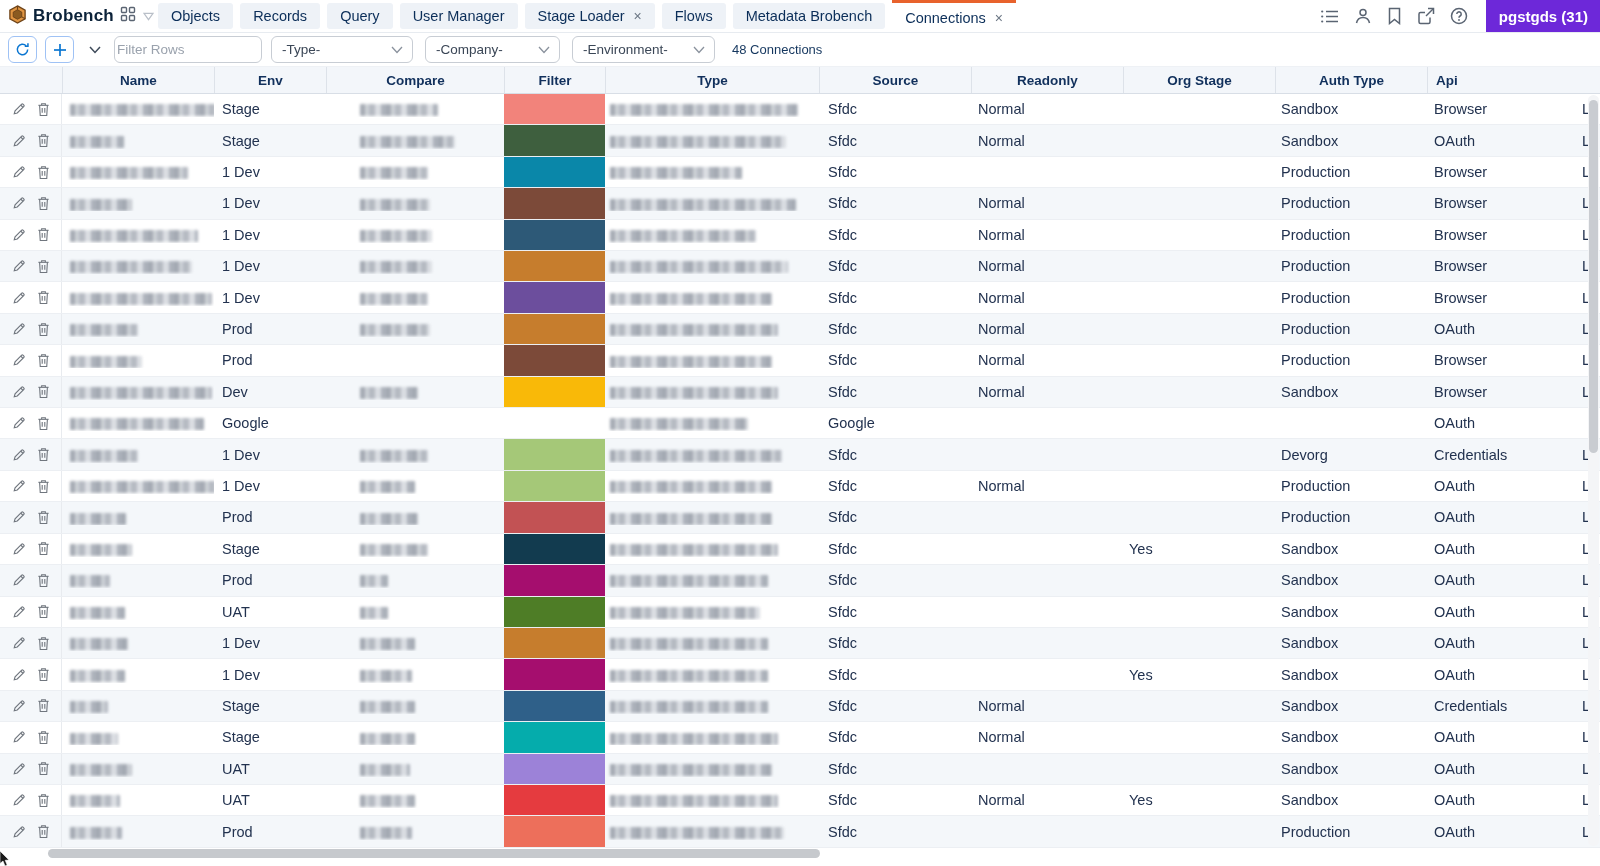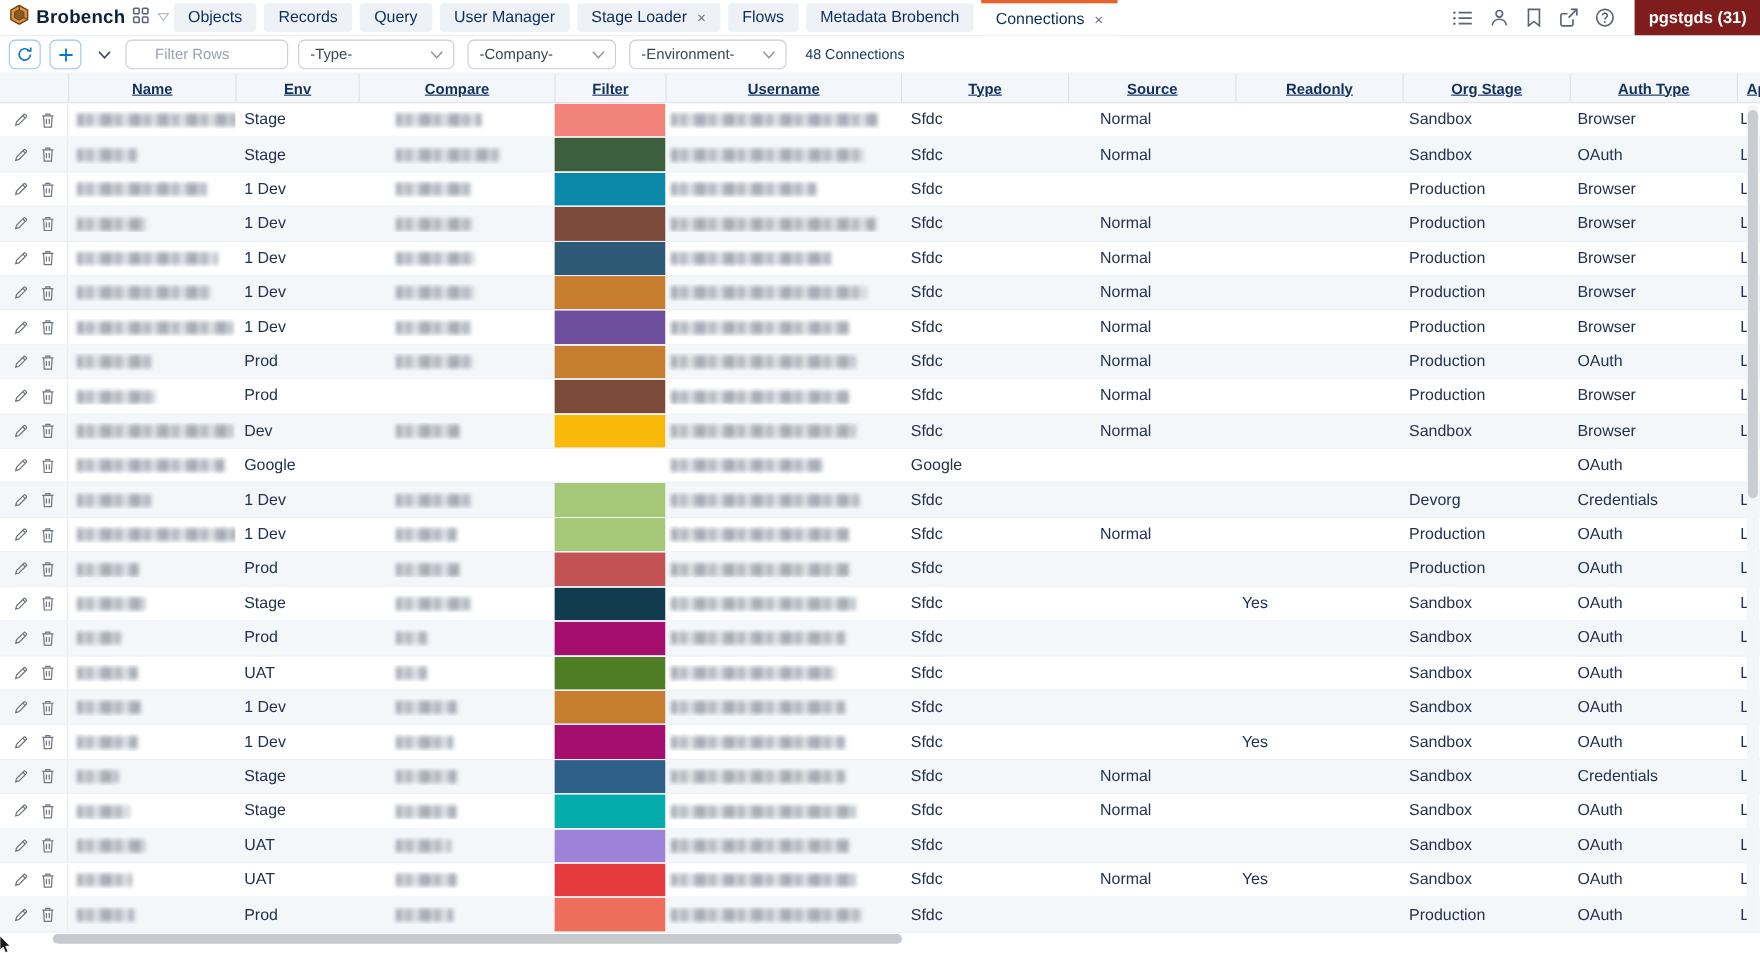--- a/index.html
+++ b/index.html
@@ -16,67 +16,67 @@
   .brand-extra { display:flex; align-items:center; gap:7px; margin-right:4px; }
   .tabstrip { display:flex; align-items:stretch; gap:7px; }
   .tab { display:flex; align-items:center; gap:9px; padding:0 13px; margin:3px 0 3px;
          background:#eef2f7; border-radius:3px; font-size:14.5px; color:#0b2e59;
          white-space:nowrap; cursor:default; }
   .tab.active { background:#fff; margin:0; border-radius:0; border-top:3px solid #e8622c;
                 padding-top:0; }
   .tab .x { color:#6b7684; font-size:14px; line-height:1; }
   .tb-right { margin-left:auto; display:flex; align-items:center; gap:15px; }
   .tb-right svg { display:block; }
-  .badge { height:100%; display:flex; align-items:center; background:#7f1d1d; color:#fff;
+  .badge { height:100%; display:flex; align-items:center; background:#6d28d9; color:#fff;
            font-weight:700; font-size:15px; padding:0 12px 0 13px; margin-left:3px; }
   
   .toolbar { height:34px; display:flex; align-items:center; padding:0 8px;
              border-bottom:1px solid #eef1f5; background:#fff; }
   .icon-btn { width:29px; height:27px; border:1px solid #9fc2f5; border-radius:6px;
               background:#fff; display:flex; align-items:center; justify-content:center;
               color:#0b76d1; }
   .icon-btn + .icon-btn { margin-left:8px; }
   .chev-btn { width:30px; height:27px; margin-left:6px; display:flex; align-items:center;
               justify-content:center; background:#fff; border:none; }
   .filter-input { width:148px; height:27px; border:1px solid #c8cdd4; border-radius:6px;
-                  padding:0 26px; font-size:13.5px; color:#333; margin-left:4px;
+                  padding:0 2px; font-size:13.5px; color:#333; margin-left:4px;
                   font-family:"Liberation Sans", sans-serif; }
   .filter-input::placeholder { color:#9aa2ad; }
   .select { height:27px; border:1px solid #c8cdd4; border-radius:6px; background:#fff;
             display:flex; align-items:center; justify-content:space-between;
             padding:0 9px 0 10px; font-size:13.5px; color:#3a4656; }
   .sel-type { width:142px; margin-left:9px; }
   .sel-company { width:135px; margin-left:12px; }
   .sel-env { width:143px; margin-left:12px; }
   .count { margin-left:17px; font-size:13px; color:#14365e; }
   
   .grid-cols { display:grid;
     grid-template-columns:62px 152px 112px 178px 101px 214px 152px 152px 152px 152px 152px 90px; }
   .thead { height:27px; background:#f3f6fa; border-bottom:1px solid #d8dee6;
            font-size:13.5px; font-weight:700; color:#11305c; align-items:center; }
   .th { text-align:center; height:100%; display:flex; align-items:center;
-        justify-content:center; border-left:1px solid #dde2e9; overflow:hidden;text-decoration:underline; }
+        justify-content:center; border-left:1px solid #dde2e9; overflow:hidden; }
   .th:first-child { border-left:none; }
   .th.l { justify-content:flex-start; padding-left:8px; }
   .tbody {}
   .trow { height:31.417px; align-items:center; font-size:14.5px; color:#22324f;
           border-bottom:1px solid #eceff3; background:#fff; overflow:hidden; }
   .trow.alt { background:#f4f7fa; }
   .cell { overflow:hidden; white-space:nowrap; }
   .c-actions { display:flex; align-items:center; justify-content:center; gap:11px;
                height:100%; border-right:1px solid #e8ebef; }
   .c-actions svg { display:block; }
   .c-name { padding-left:8px; }
   .c-env  { padding-left:8px; }
   .c-company { padding-left:34px; }
   .c-color { height:100%; }
   .swatch { width:101px; height:100%; }
   .c-user { padding-left:5px; }
   .c-type { padding-left:9px; }
-  .c-source { padding-left:7px;margin-left:22px; }
+  .c-source { padding-left:7px; }
   .c-readonly { padding-left:6px; }
   .c-org { padding-left:6px; }
   .c-auth { padding-left:7px; }
   .c-api { padding-left:3px; }
   .blur { display:inline-block; height:12px; border-radius:1px; vertical-align:middle;
     background:repeating-linear-gradient(90deg,#9ba1ab 0 5px,#c9cdd3 5px 9px,#aeb3bc 9px 15px,#d8dbe0 15px 21px,#a4aab4 21px 26px);
     filter:blur(1.7px); opacity:.9; }
   
   .vscroll-track { position:absolute; right:1px; top:95px; width:11px; height:751px;
                    background:#f4f5f7; border-radius:6px; }
@@ -225,21 +225,20 @@
     </div>
     <span class="count">48 Connections</span>
   </div>
 
   <div class="thead grid-cols">
       <div class="th"></div>
       <div class="th">Name</div>
       <div class="th">Env</div>
       <div class="th">Compare</div>
       <div class="th">Filter</div>
-      <div class="th">Username</div>
       <div class="th">Type</div>
       <div class="th">Source</div>
       <div class="th">Readonly</div>
       <div class="th">Org Stage</div>
       <div class="th">Auth Type</div>
       <div class="th l">Api</div>
     </div>
   <div class="tbody">
       <div class="trow grid-cols">
         <div class="cell c-actions">

